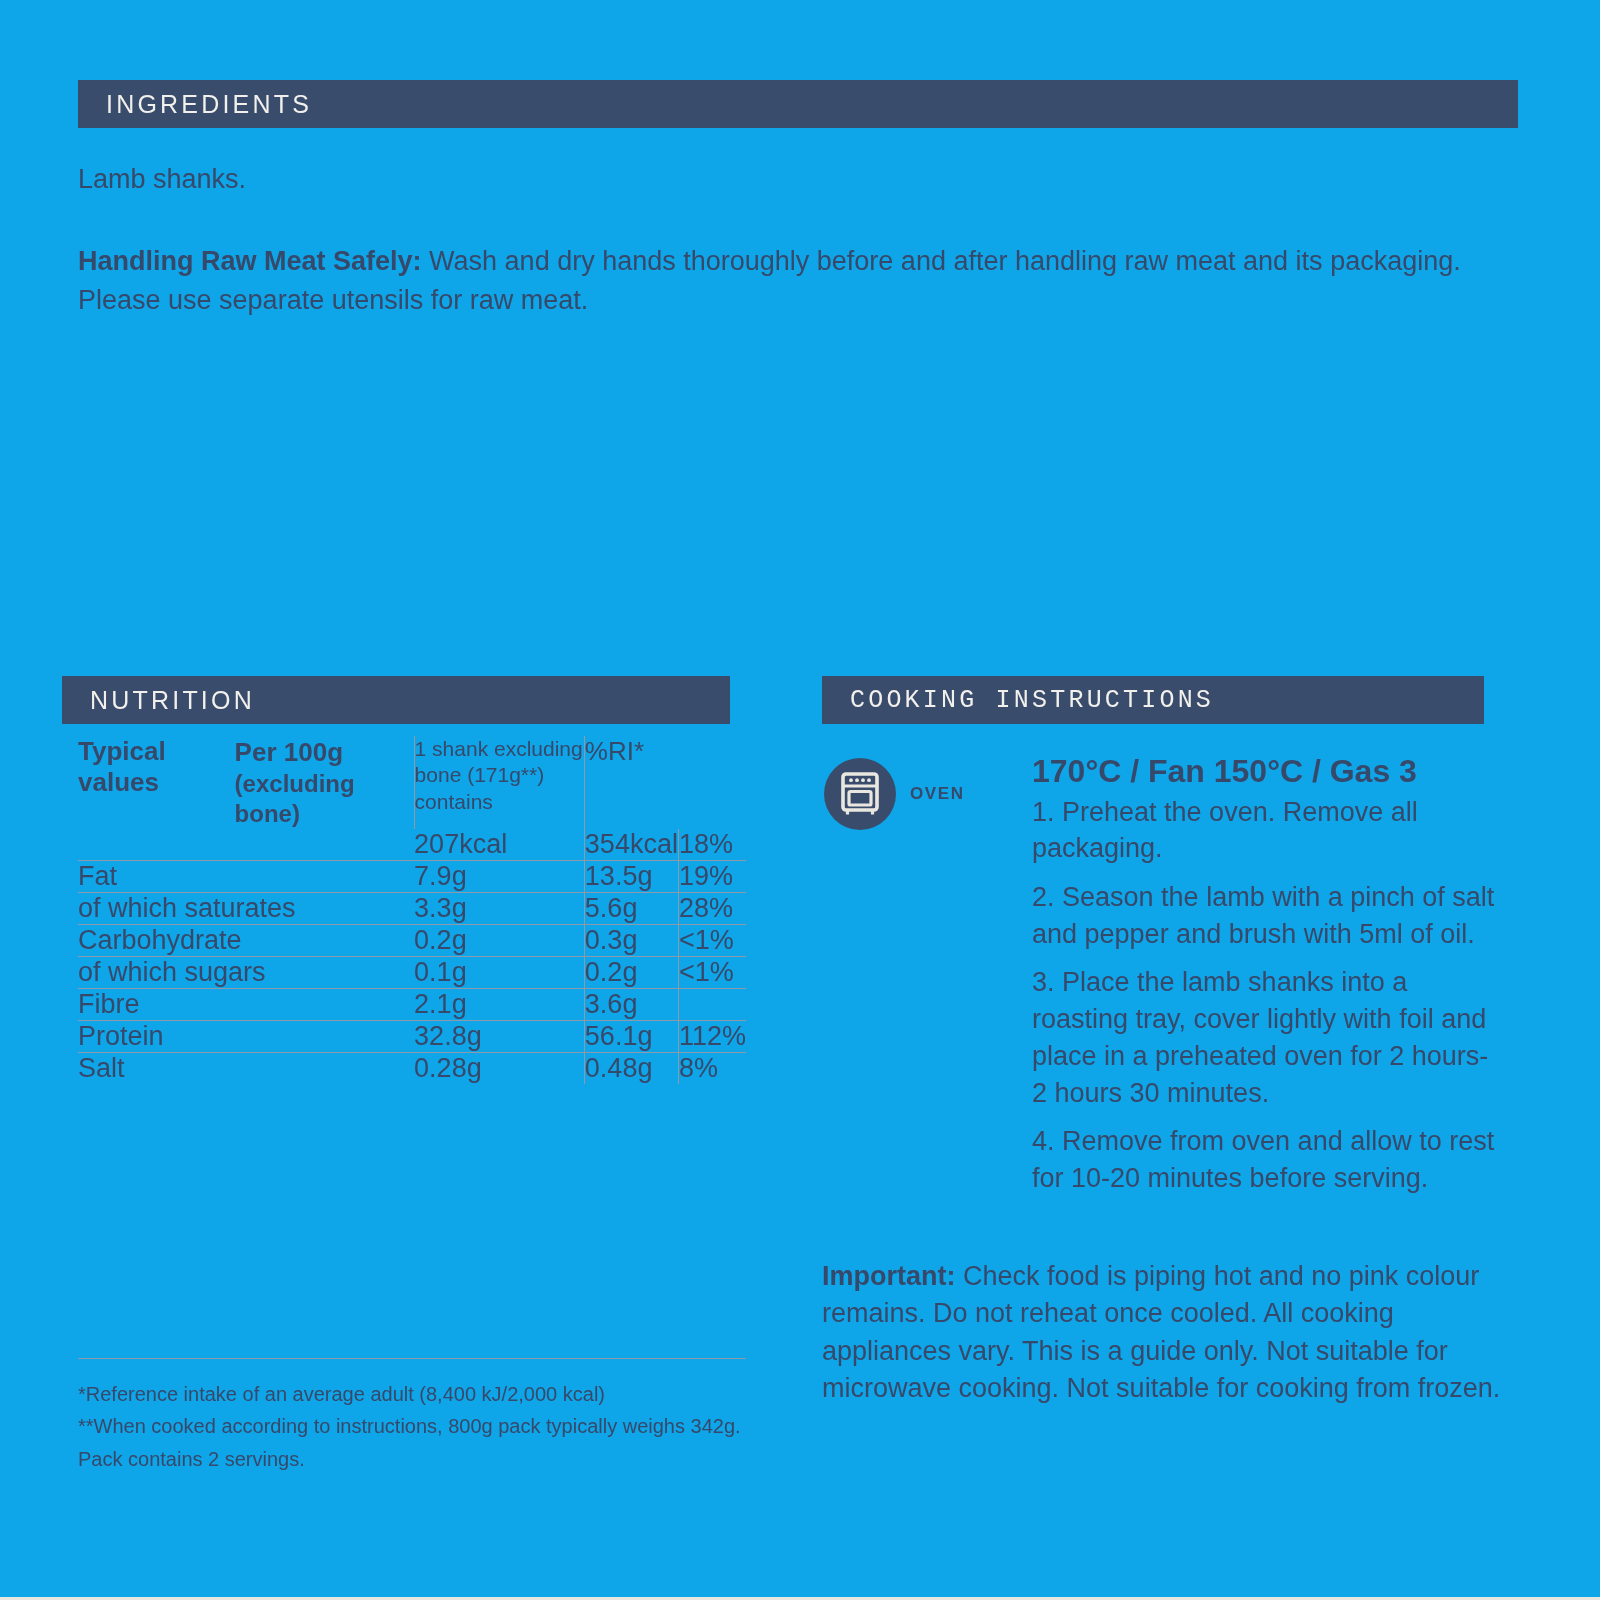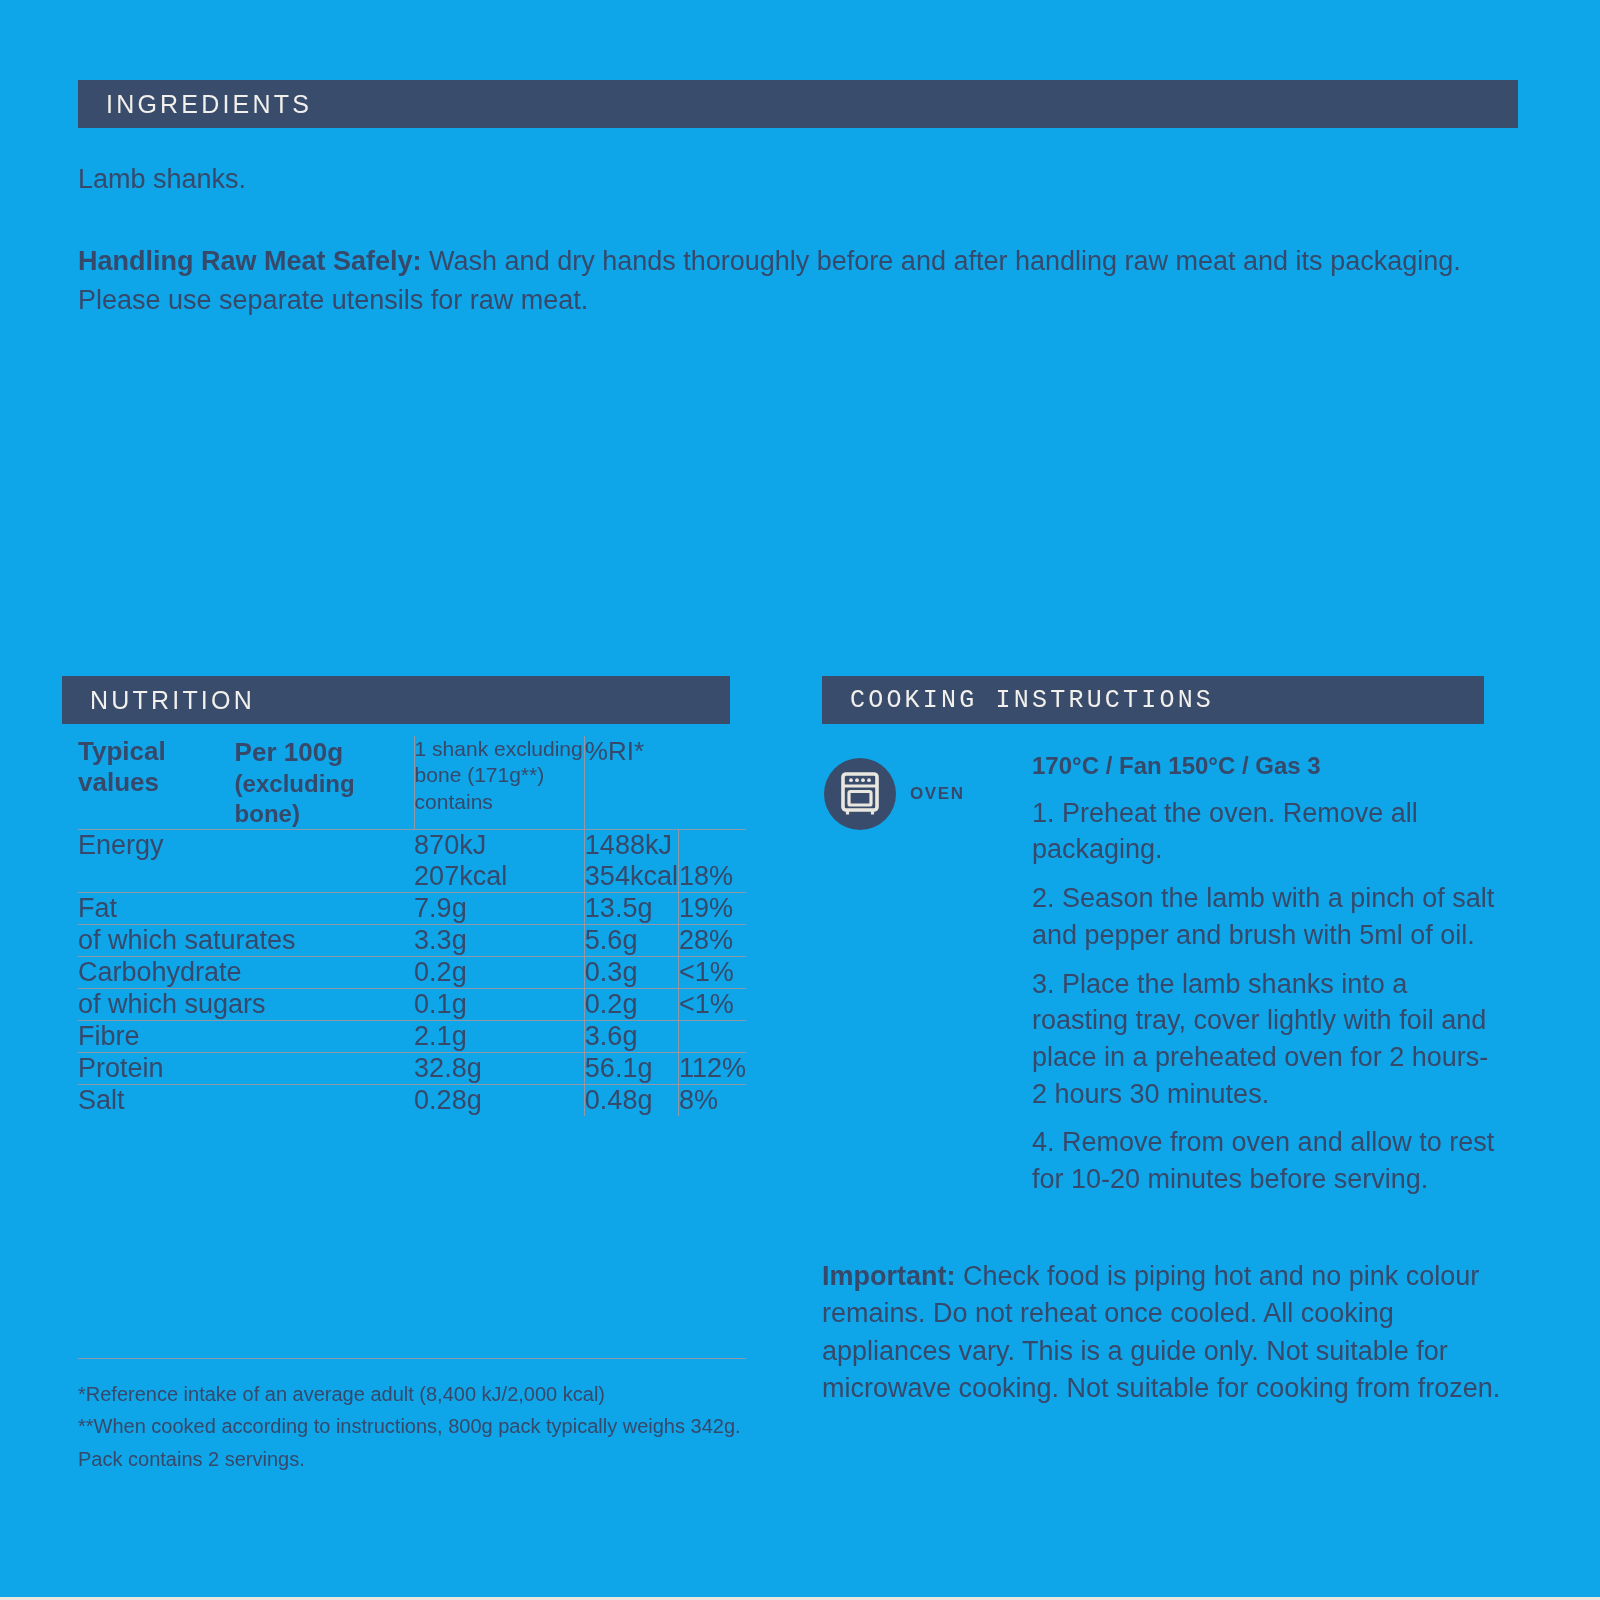--- a/index.html
+++ b/index.html
@@ -164,22 +164,21 @@
     left: 1032px; top: 750px;
     width: 466px;
     color: #37496a;
     font-family: "Liberation Sans Narrow", "Liberation Sans", sans-serif;
     font-stretch: condensed;
     font-size: 27px;
     line-height: 1.36;
   }
   #cooking-body .temp {
     font-weight: bold;
-    font-size: 24px;
-    margin-bottom: 12px;
+    font-size: 32px;
   }
   #cooking-body .step { margin-bottom: 12px; }
   #cooking-body .step:last-child { margin-bottom: 0; }
 
   #important-note {
     position: absolute;
     left: 822px; top: 1258px;
     width: 680px;
     color: #37496a;
     font-family: "Liberation Sans Narrow", "Liberation Sans", sans-serif;
@@ -219,26 +218,20 @@
           </div>
         </th>
         <th class="c2 vline-a">
           <span>1 shank excluding bone</span>
           <span>(171g**) contains</span>
         </th>
         <th class="c3 vline-b">%RI*</th>
       </tr>
     </thead>
     <tbody>
-      <tr class="row">
-        <td class="label">Energy</td>
-        <td class="v1">870kJ</td>
-        <td class="v2 vline-a">1488kJ</td>
-        <td class="v3 vline-b"></td>
-      </tr>
       <tr class="row energy-sub">
         <td class="label"></td>
         <td class="v1">207kcal</td>
         <td class="v2 vline-a">354kcal</td>
         <td class="v3 vline-b">18%</td>
       </tr>
       <tr class="row">
         <td class="label">Fat</td>
         <td class="v1">7.9g</td>
         <td class="v2 vline-a">13.5g</td>

